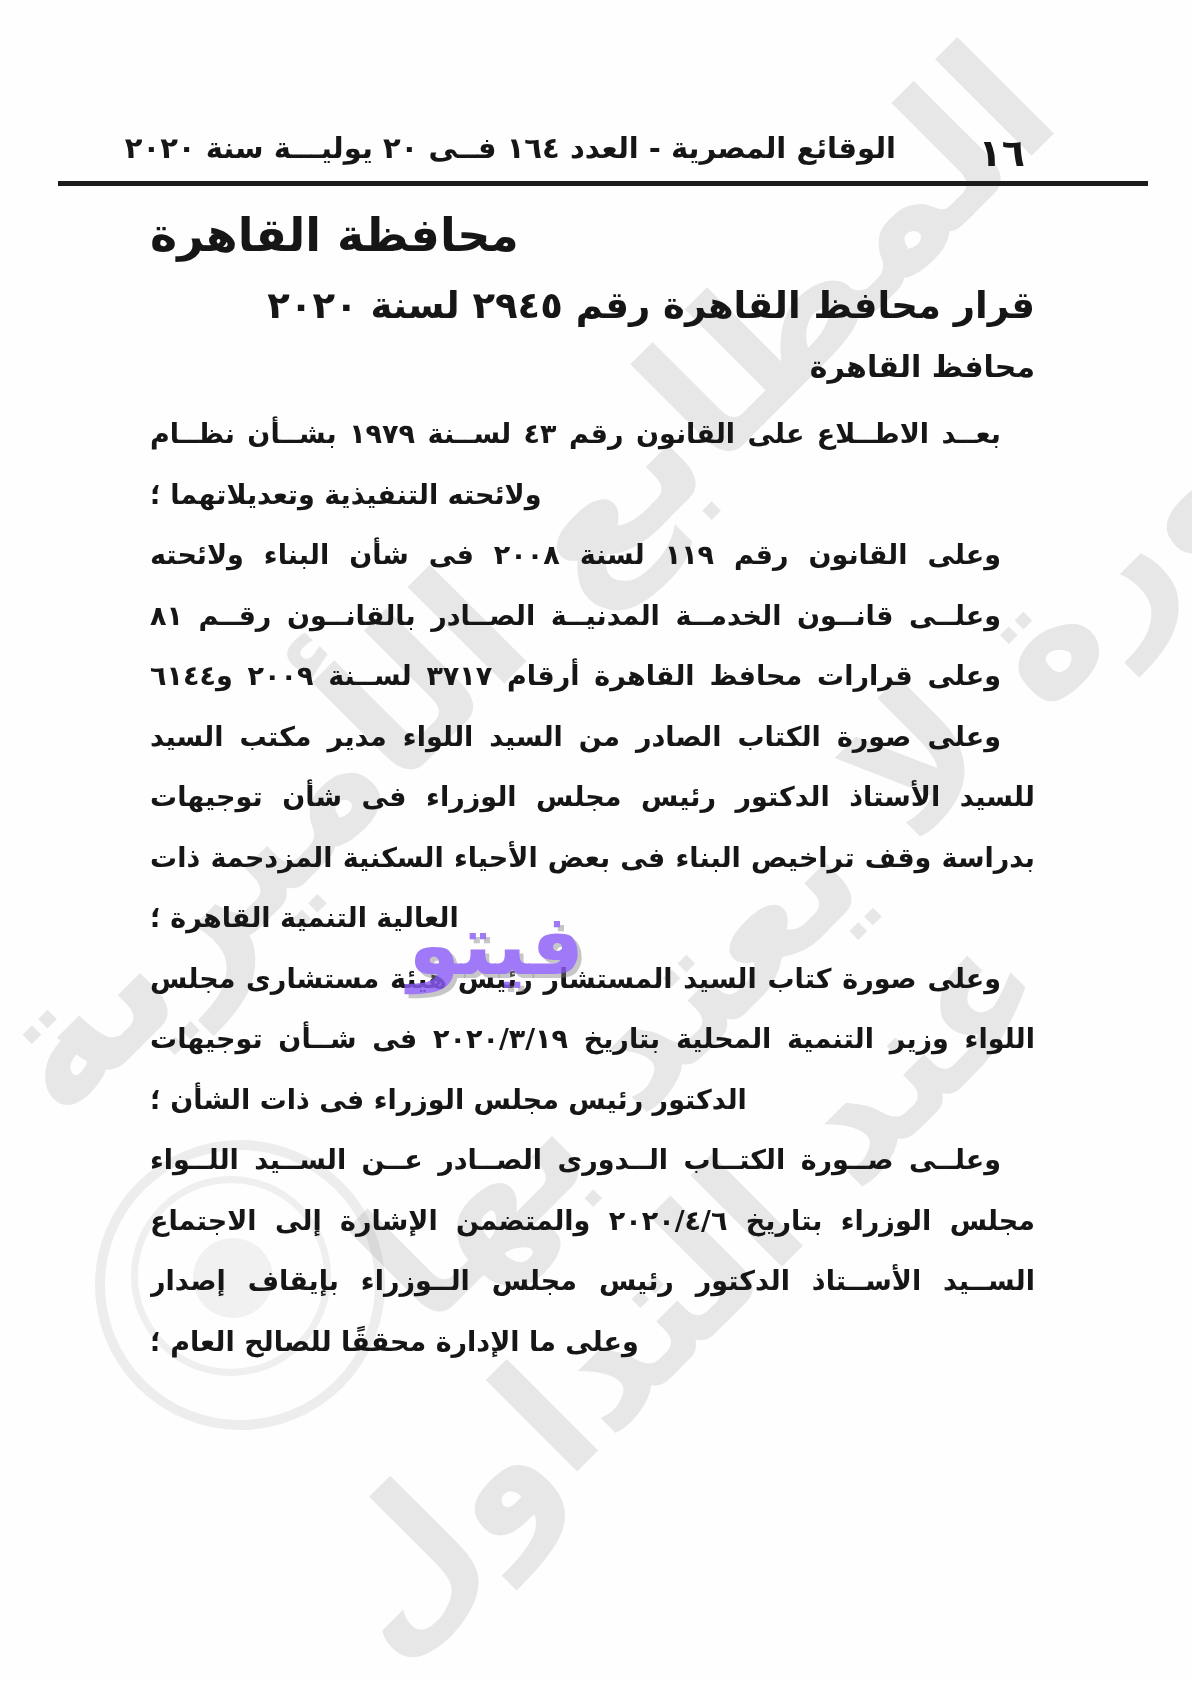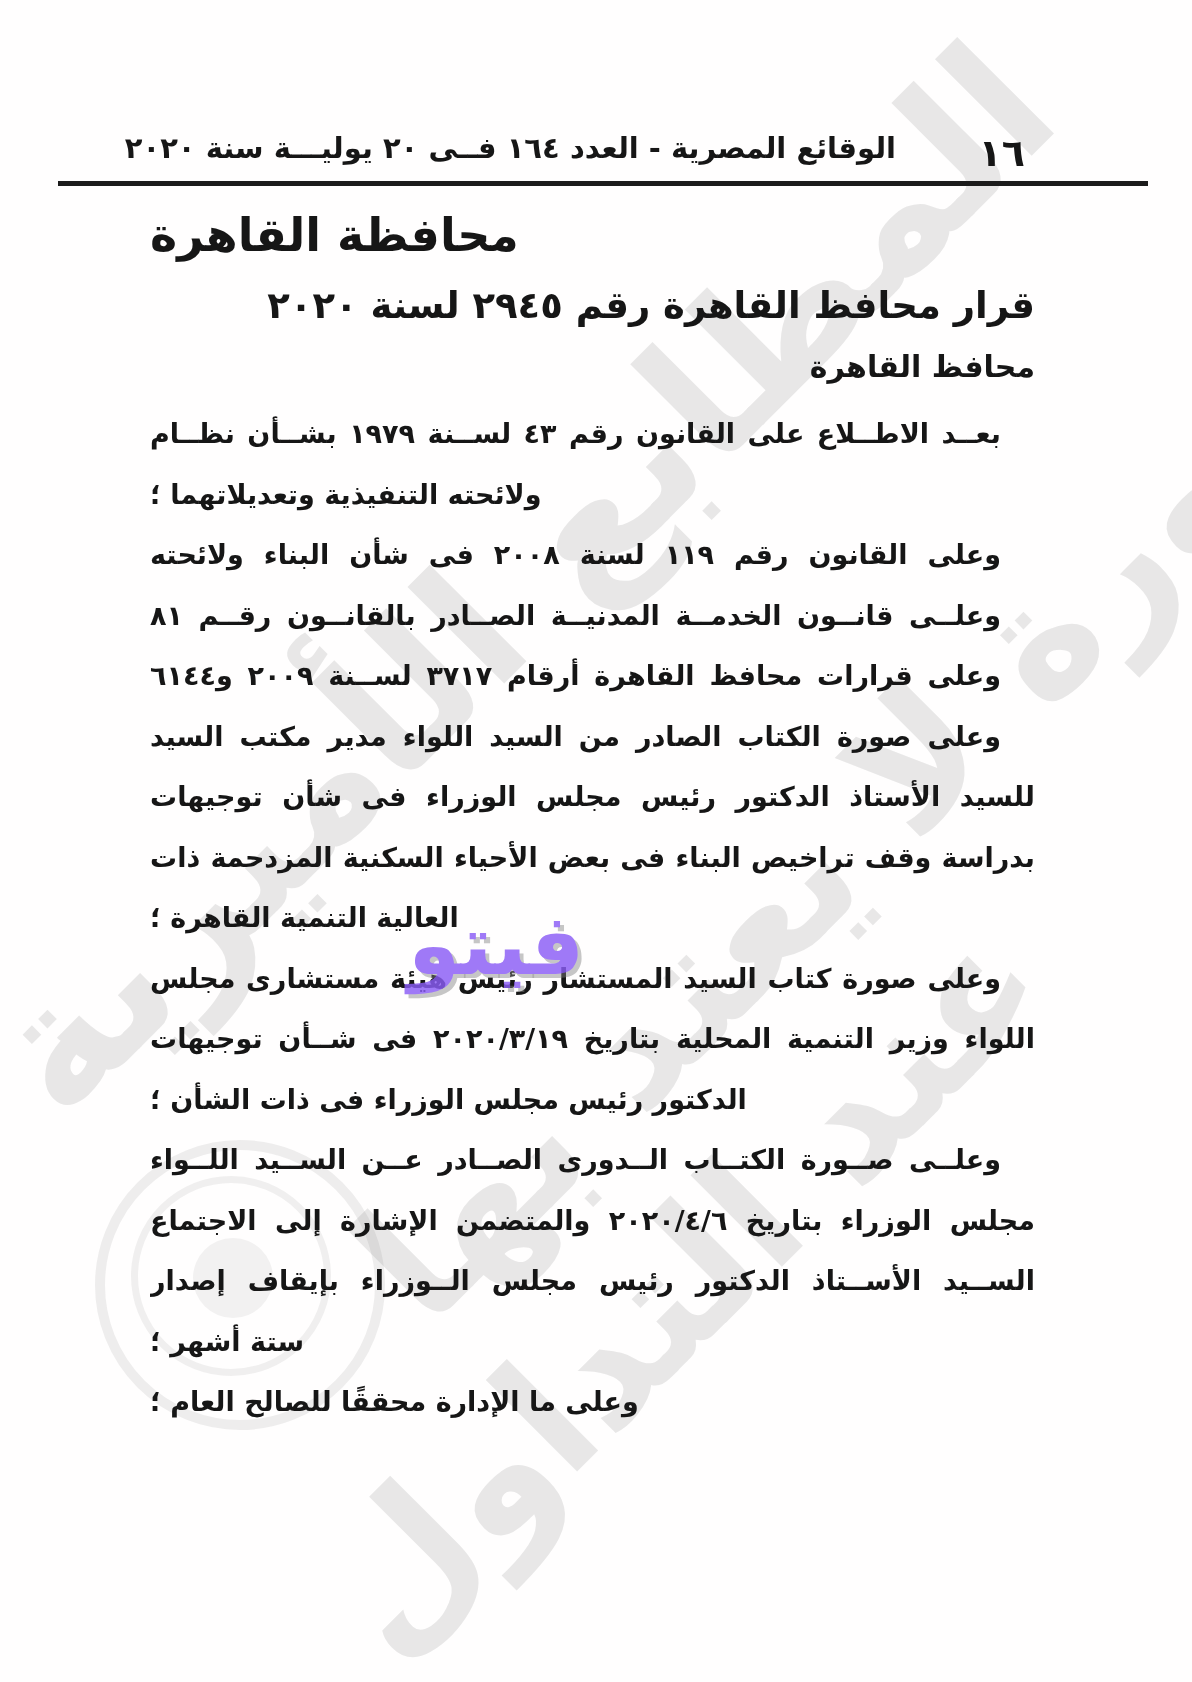--- a/index.html
+++ b/index.html
@@ -162,18 +162,17 @@
       <div class="line fill first">وعلى صورة الكتاب الصادر من السيد اللواء مدير مكتب السيد رئيس الجمهورية</div>
       <div class="line fill">للسيد الأستاذ الدكتور رئيس مجلس الوزراء فى شأن توجيهات السيد رئيس الجمهورية</div>
       <div class="line fill">بدراسة وقف تراخيص البناء فى بعض الأحياء السكنية المزدحمة ذات الكثافة السكانية</div>
       <div class="line start">العالية التنمية القاهرة ؛</div>
       <div class="line fill first">وعلى صورة كتاب السيد المستشار رئيس هيئة مستشارى مجلس الوزراء للسيد</div>
       <div class="line fill">اللواء وزير التنمية المحلية بتاريخ ٢٠٢٠/٣/١٩ فى شــأن توجيهات الســيد الأستاذ</div>
       <div class="line start">الدكتور رئيس مجلس الوزراء فى ذات الشأن ؛</div>
       <div class="line fill first">وعلــى صــورة الكتــاب الــدورى الصــادر عــن الســيد اللــواء أ.ح أميــن عام</div>
       <div class="line fill">مجلس الوزراء بتاريخ ٢٠٢٠/٤/٦ والمتضمن الإشارة إلى الاجتماع المنعقد برئاسة</div>
       <div class="line fill">الســيد الأســتاذ الدكتور رئيس مجلس الــوزراء بإيقاف إصدار تراخيــص البناء لمدة</div>
-      <div class="line start">ستة أشهر ؛</div>
       <div class="line start first">وعلى ما الإدارة محققًا للصالح العام ؛</div>
     </div>
 
   </div>
 </div>
 
 </body></html>

